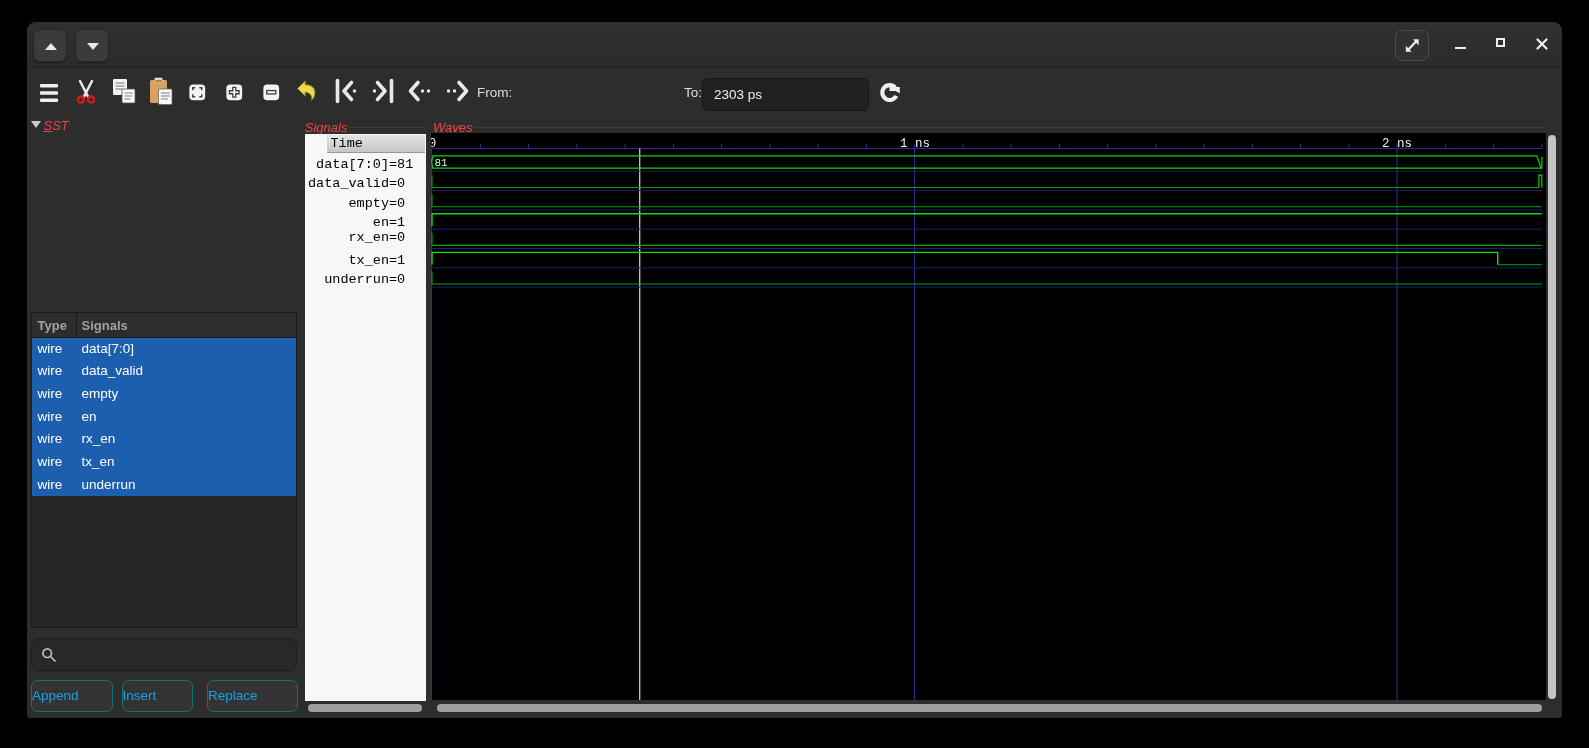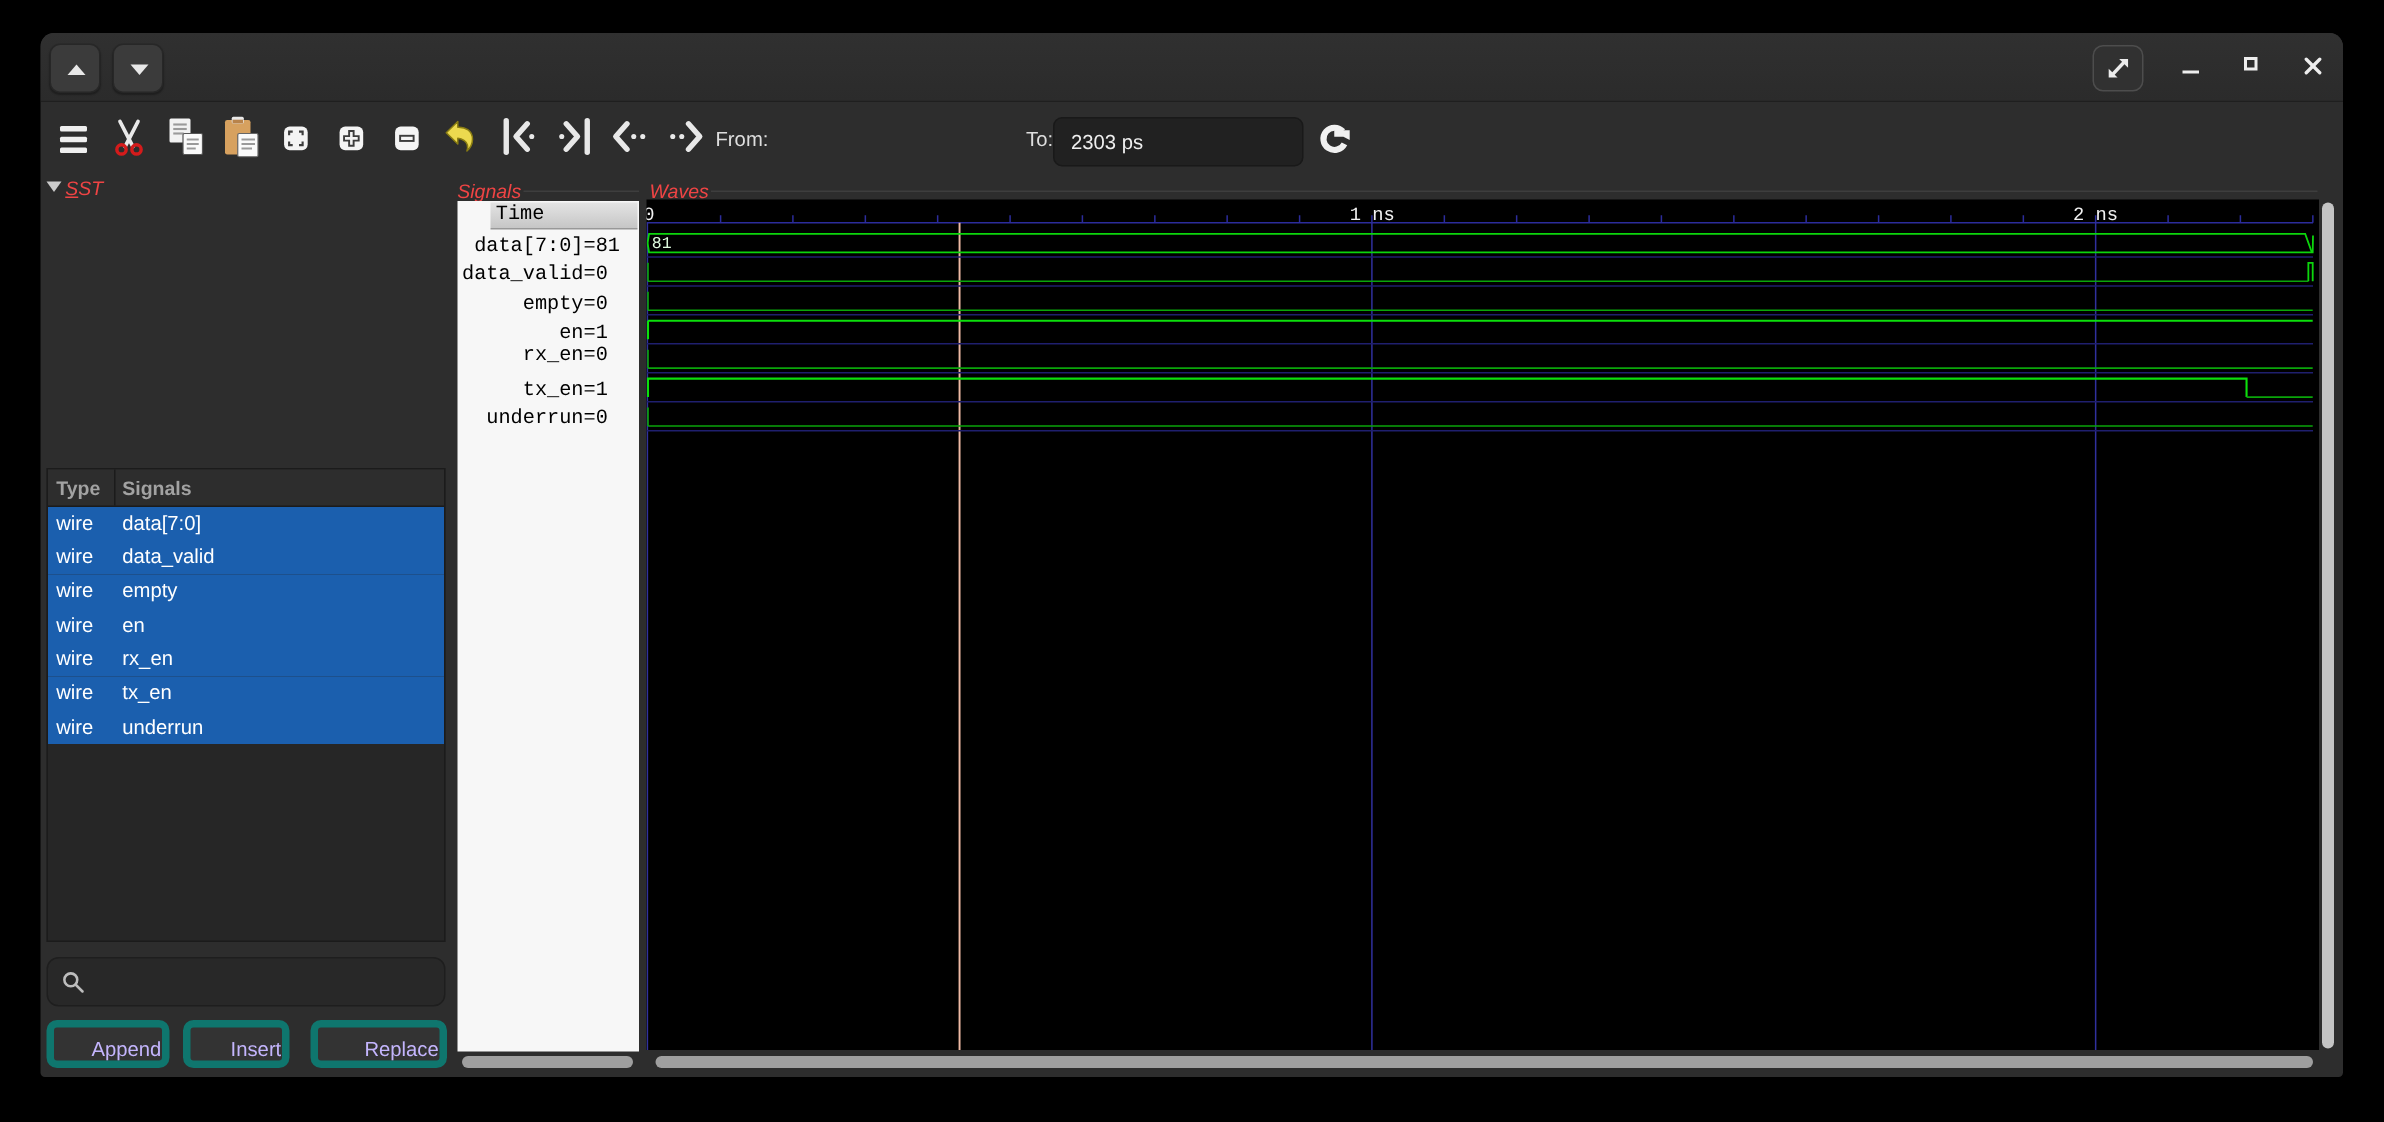--- a/index.html
+++ b/index.html
@@ -11,21 +11,21 @@
   .tri-up{position:absolute;left:11px;top:13px;width:0;height:0;border-left:6px solid transparent;border-right:6px solid transparent;border-bottom:7px solid #e8e8e8;}
   .tri-down{position:absolute;left:11px;top:13px;width:0;height:0;border-left:6px solid transparent;border-right:6px solid transparent;border-top:7px solid #e8e8e8;}
   .title{position:absolute;left:0;right:0;top:7px;text-align:center;color:#fff;font-weight:bold;font-size:13.5px;}
   .subtitle{position:absolute;left:0;right:0;top:25px;text-align:center;color:#9d9d9d;font-size:11.5px;}
   .toolbar{position:absolute;left:0;top:47px;width:100%;height:69px;}
   .panel-label{position:absolute;color:#ef4444;font-size:13px;font-style:italic;}
   .treebox{position:absolute;left:3.5px;top:112.5px;width:266px;height:168px;background:#232323;border:1px solid #1b1b1b;}
   .bluerow{background:#1b5fae;color:#ffffff;}
   .tablebox{position:absolute;left:3.5px;top:289.5px;width:266px;height:316px;background:#262626;border:1px solid #1b1b1b;}
   .searchbox{position:absolute;left:4px;top:615.5px;width:266px;height:33px;background:#282828;border:1px solid #1e1e1e;border-radius:8px;}
-  .btn{position:absolute;top:658px;height:32px;background:#333333;border:5px solid #0f766e;border-radius:7px;color:#c4b5fd;font-size:13.5px;text-align:right;line-height:30px;}
+  .btn{position:absolute;top:658px;height:32px;background:#333333;border:1px solid #0f766e;border-radius:7px;color:#0ea5e9;font-size:13.5px;text-align:left;line-height:30px;}
   .whitepanel{position:absolute;left:277.5px;top:112px;width:121px;height:567px;background:#f7f7f7;}
   .timehdr{position:absolute;left:1px;top:1px;right:1px;height:17.5px;background:linear-gradient(#e4e4e4,#c6c6c6);border-bottom:1px solid #989898;color:#000;font-family:"Liberation Mono",monospace;font-size:13.5px;line-height:17px;padding-left:4px;margin-left:21px;}
   .sigrow{position:absolute;left:0;width:121px;color:#000;font-family:"Liberation Mono",monospace;font-size:13.5px;white-space:pre;}
   .scroll{position:absolute;background:#9f9f9f;border-radius:5px;height:8.5px;top:681.5px;}
   .input{position:absolute;top:9px;height:33px;background:#212121;border:1px solid #191919;border-radius:6px;color:#efefef;font-size:13.5px;line-height:31px;padding-left:11px;}
   .tlabel{position:absolute;top:0;height:48px;line-height:48px;color:#dedede;font-size:13.5px;}
   .trow{position:relative;height:22.7px;line-height:22.7px;}
   .c1{position:absolute;left:6px;}
   .c2{position:absolute;left:50px;}
 </style>

